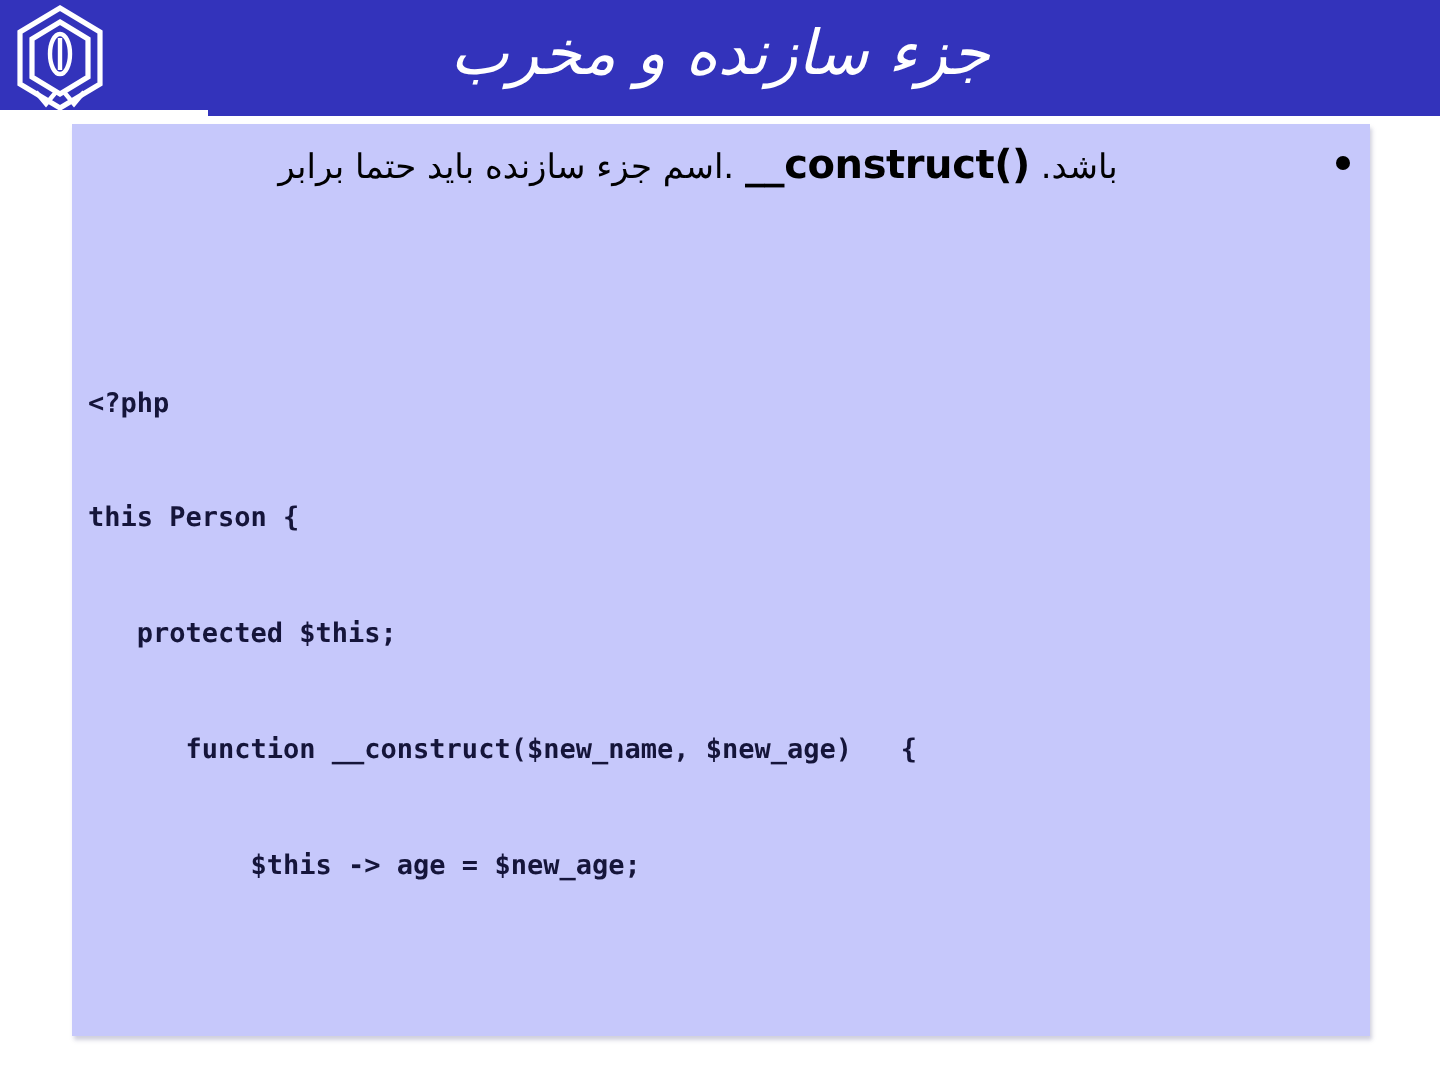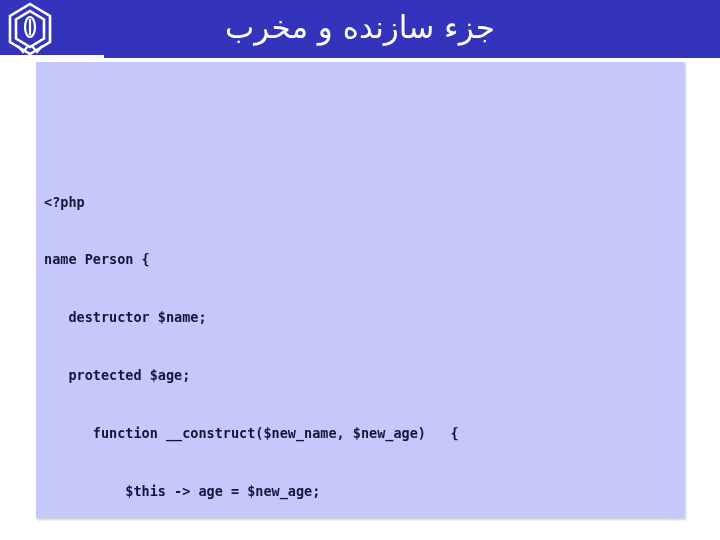--- a/index.html
+++ b/index.html
@@ -16,20 +16,21 @@
   }
 
   
   #header {
     position: absolute;
     left: 0;
     top: 0;
     width: 720px;
     height: 58px;
     background: #3333bb;
+    font-style: italic;
   }
   #logo {
     position: absolute;
     left: 6px;
     top: 2px;
     width: 48px;
     height: 54px;
   }
   #header-underline {
     position: absolute;
@@ -150,28 +151,33 @@
 
   <div id="header-underline"></div>
 
   <div id="title">جزء سازنده و مخرب</div>
 </div>
 
 <div id="content-panel">
 
   <ul id="bullet-list">
 
+    <li>
+      <span class="marker"></span>
+      <span>باشد.</span>
+      <span class="code-inline">__construct()</span>
+      <span>.اسم جزء سازنده باید حتما برابر</span>
+    </li>
 
   </ul>
 
   <div id="code-block">
     <span class="ln">&lt;?php</span>
-    <span class="ln">name Person {</span>
-    <span class="ln">   destructor $name;</span>
-    <span class="ln">   protected $age;</span>
+    <span class="ln">this Person {</span>
+    <span class="ln">   protected $this;</span>
     <span class="ln">      function __construct($new_name, $new_age)   {</span>
     <span class="ln">          $this -&gt; age = $new_age;</span>
     
     
     
     
     
     
     
     

